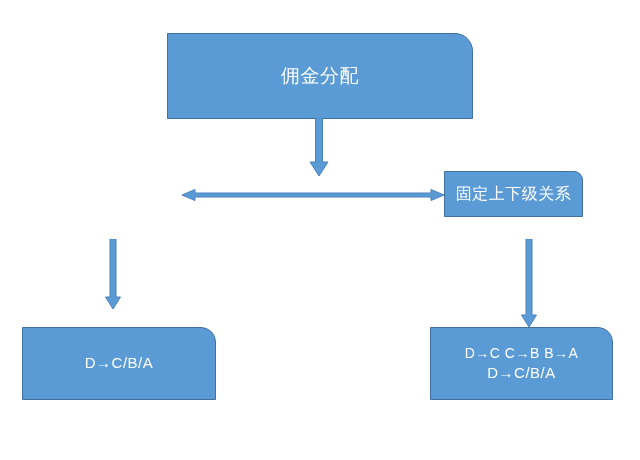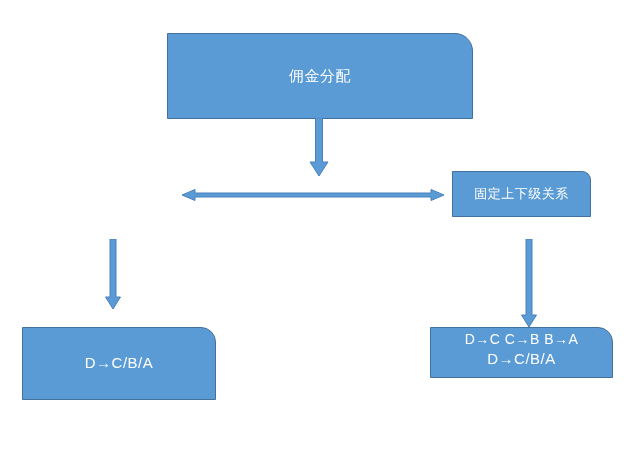--- a/index.html
+++ b/index.html
@@ -36,59 +36,58 @@
     white-space: nowrap;
   }
 
   
   #node-top {
     left: 167px;
     top: 33px;
     width: 306px;
     height: 86px;
     border-radius: 0 18px 0 0;
-    font-size: 15px;
+    font-size: 19px;
   }
 
   
   #node-mid-left {
     left: 40px;
     top: 171px;
     width: 142px;
     height: 46px;
     border-radius: 0 9px 0 0;
     font-size: 11.5px;
   }
   #node-mid-right {
     left: 444px;
     top: 171px;
     width: 139px;
     height: 46px;
     border-radius: 0 9px 0 0;
-    font-size: 13px;
-    margin-left: 8px;
+    font-size: 16px;
   }
 
   
   #node-bottom-left {
     left: 22px;
     top: 327px;
     width: 194px;
     height: 73px;
     border-radius: 0 15px 0 0;
     font-size: 15px;
   }
   #node-bottom-right {
     left: 430px;
     top: 327px;
     width: 183px;
-    height: 51px;
+    height: 73px;
     border-radius: 0 15px 0 0;
     font-size: 14px;
-    justify-content: flex-end;
+    justify-content: center;
     padding: 8px 12px;
   }
   #node-bottom-right .line {
     display: block;
     width: 100%;
   }
   #node-bottom-right .line-1 { letter-spacing: 0.5px; }
   #node-bottom-right .line-2 { font-size: 15px; }
 
   .connector {

